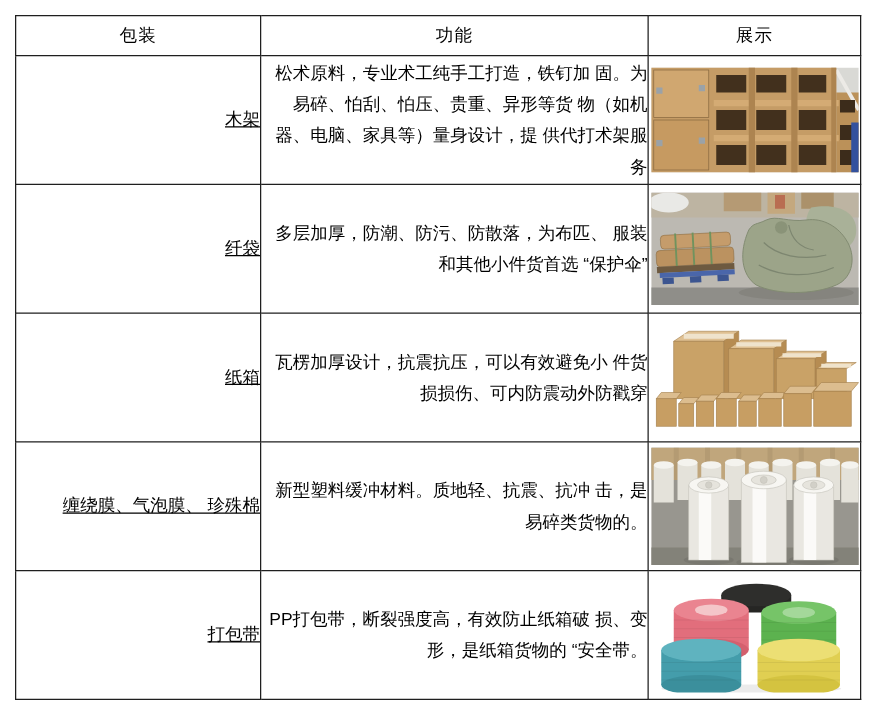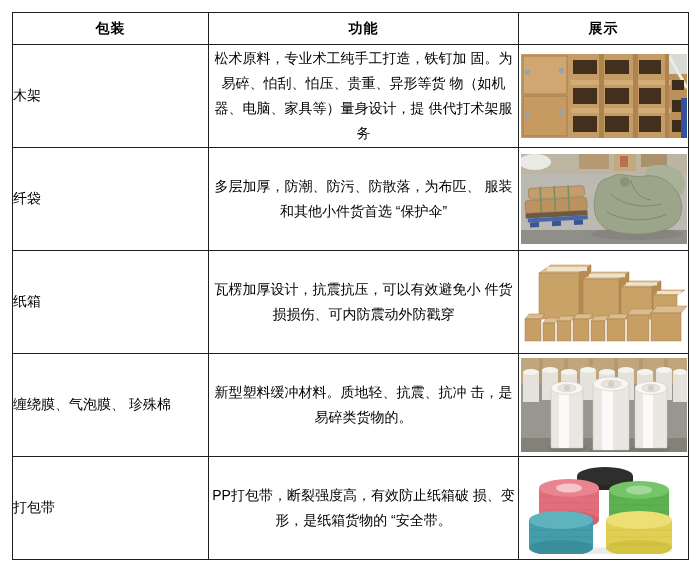--- a/index.html
+++ b/index.html
@@ -11,30 +11,31 @@
   .table-wrap{position:absolute;left:12px;top:12px;}
   table.pack{
     border-collapse:collapse;table-layout:fixed;width:676px;
   }
   table.pack th,table.pack td{
     border:1px solid #1f1f1f;padding:0;overflow:hidden;
   }
   tr.hdr{height:32px;}
   tr.row{height:103px;}
   th.hd{
-    font-weight:bold;font-size:14px;text-align:center;vertical-align:middle;
+    font-weight:normal;font-size:14px;text-align:center;vertical-align:middle;
     letter-spacing:1px;
   }
   td.name-cell{
-    text-align:left;vertical-align:middle;font-size:14px;
+    text-align:right;vertical-align:middle;font-size:14px;
     padding:0 2px;
+    text-decoration:underline;
   }
   td.desc-cell{
     font-size:14px;line-height:25px;vertical-align:middle;
-    padding:0 4px 0 7px;text-align:center;
+    padding:0 4px 0 7px;text-align:right;
   }
   td.photo-cell{
     text-align:center;vertical-align:middle;
   }
   svg.photo{display:block;margin:0 auto;}
 </style>
 </head>
 <body>
 
 <div class="table-wrap">

